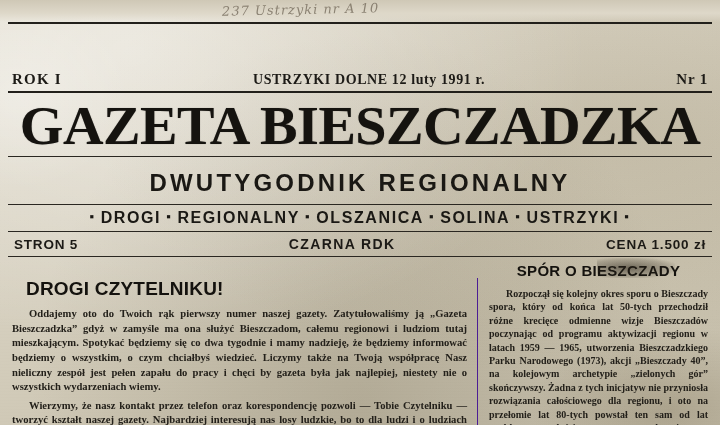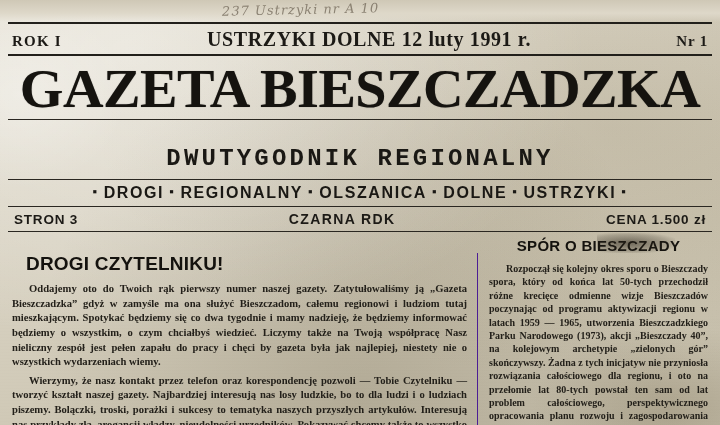--- a/index.html
+++ b/index.html
@@ -76,50 +76,51 @@
     font-size: 15px;
     letter-spacing: 0.4px;
   }
   .masthead-top .rok {
     font-weight: bold;
     letter-spacing: 1.2px;
     font-size: 15px;
   }
   .masthead-top .place {
     font-weight: bold;
-    font-size: 20px;
+    font-size: 14px;
     letter-spacing: 0.6px;
   }
   .masthead-top .nr {
     font-weight: bold;
     font-size: 15px;
     letter-spacing: 0.8px;
+    margin-top: 43px;
   }
   .masthead-line-top { border-top: 2px solid #22201b; margin: 0 2px; }
   .masthead-line-bot { border-top: 2px solid #22201b; margin: 0 2px; }
 
   .title {
     text-align: center;
     font-family: "Liberation Serif", serif;
     font-weight: bold;
     font-size: 54px;
     line-height: 1.02;
     letter-spacing: -0.5px;
     margin: 6px 0 2px 0;
     color: #15130f;
     text-shadow: 0 0 1px rgba(0,0,0,0.35);
     transform: scaleX(1.04);
   }
   .subtitle {
     text-align: center;
-    font-family: Liberation Mono, monospace;
+    font-family: Liberation Sans, sans-serif;
     font-weight: bold;
     font-size: 24px;
     letter-spacing: 3.2px;
-    margin: 25px 0 7px 0;
+    margin: 12px 0 7px 0;
     color: #1a1814;
   }
   .towns {
     text-align: center;
     font-family: "Liberation Sans", sans-serif;
     font-weight: bold;
     font-size: 16px;
     letter-spacing: 1.6px;
     padding: 4px 0 4px 0;
     color: #1a1814;
@@ -241,27 +242,27 @@
     </div>
     <div class="masthead-line-bot"></div>
 
     <div class="title">GAZETA BIESZCZADZKA</div>
 
     <div class="rule" style="margin:0 2px;"></div>
     <div class="subtitle">DWUTYGODNIK REGIONALNY</div>
     <div class="rule" style="margin:0 2px;"></div>
 
     <div class="towns">
-      <span class="sep">▪</span><span>DROGI</span><span class="sep">▪</span><span>REGIONALNY</span><span class="sep">▪</span><span>OLSZANICA</span><span class="sep">▪</span><span>DOLNE</span><span class="sep">▪</span><span>USTRZYKI</span><span class="sep">▪</span>
+      <span class="sep">▪</span><span>DROGI</span><span class="sep">▪</span><span>REGIONALNY</span><span class="sep">▪</span><span>OLSZANICA</span><span class="sep">▪</span><span>SOLINA</span><span class="sep">▪</span><span>USTRZYKI</span><span class="sep">▪</span>
     </div>
 
     <div class="rule" style="margin:0 2px;"></div>
 
     <div class="infobar">
-      <span>STRON 3</span>
+      <span>STRON 5</span>
       <span class="mid">CZARNA RDK</span>
       <span>CENA 1.500 zł</span>
     </div>
 
     <div class="rule" style="margin:0 2px;"></div>
 
     <div class="columns">
 
       <div class="col-left">
         <div class="headline-main">DROGI CZYTELNIKU!</div>

